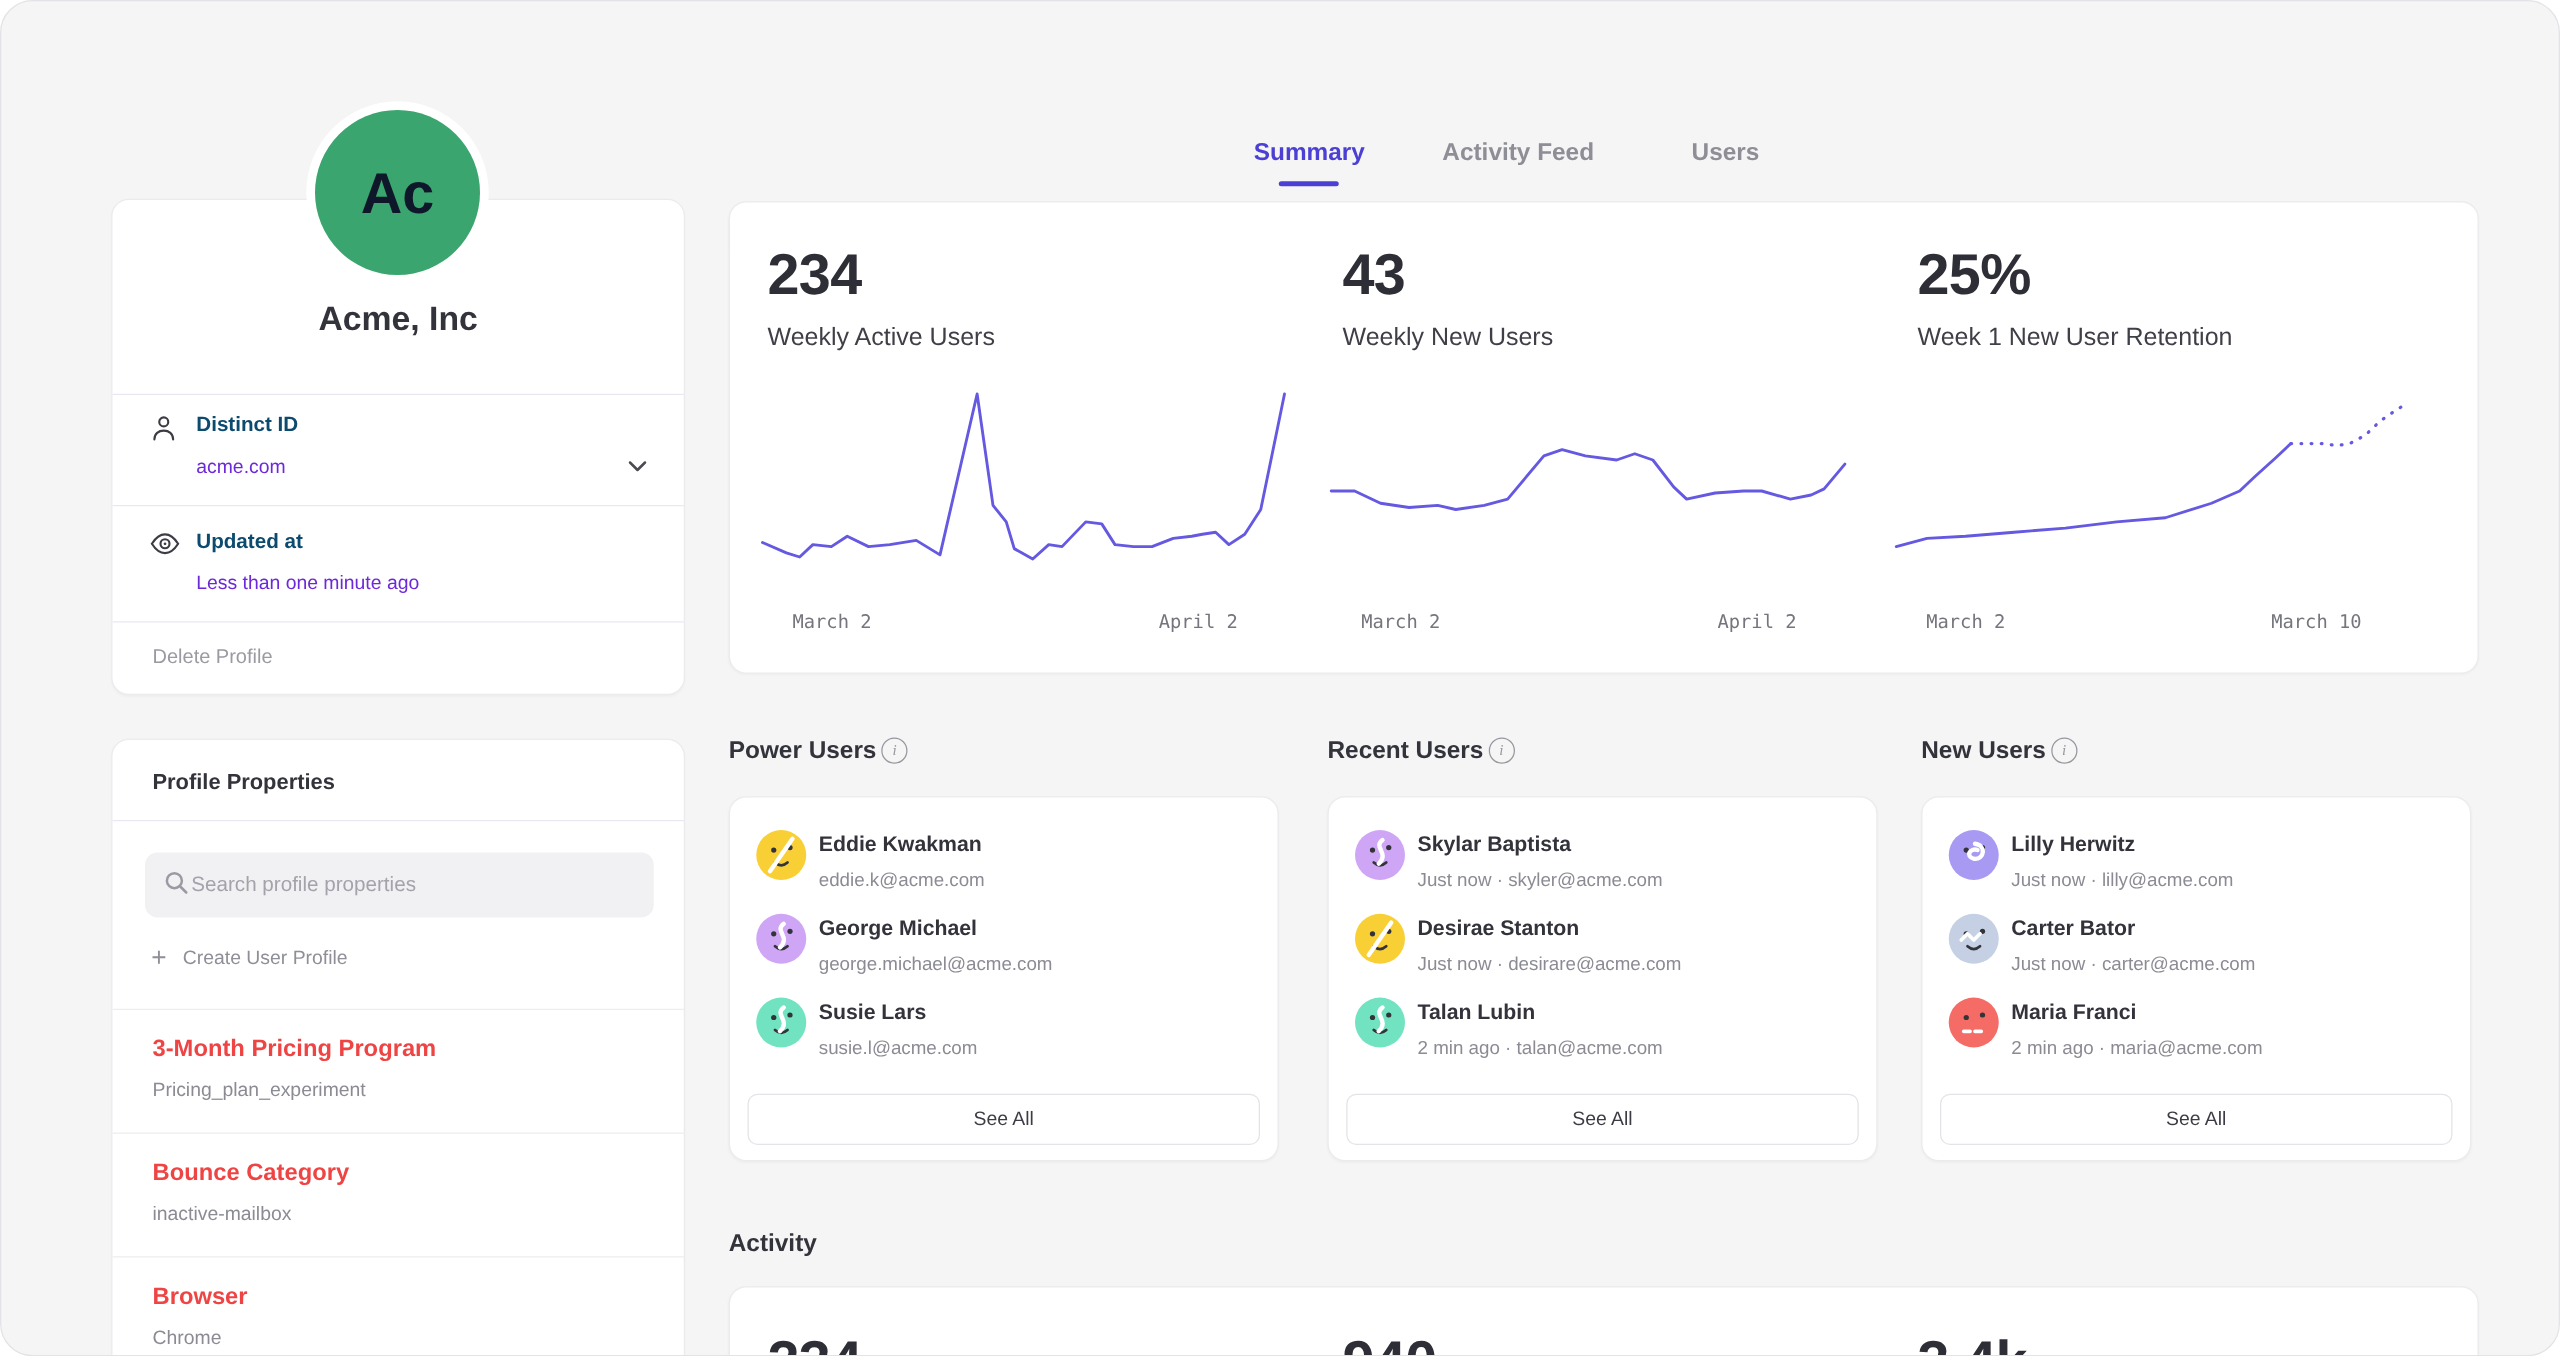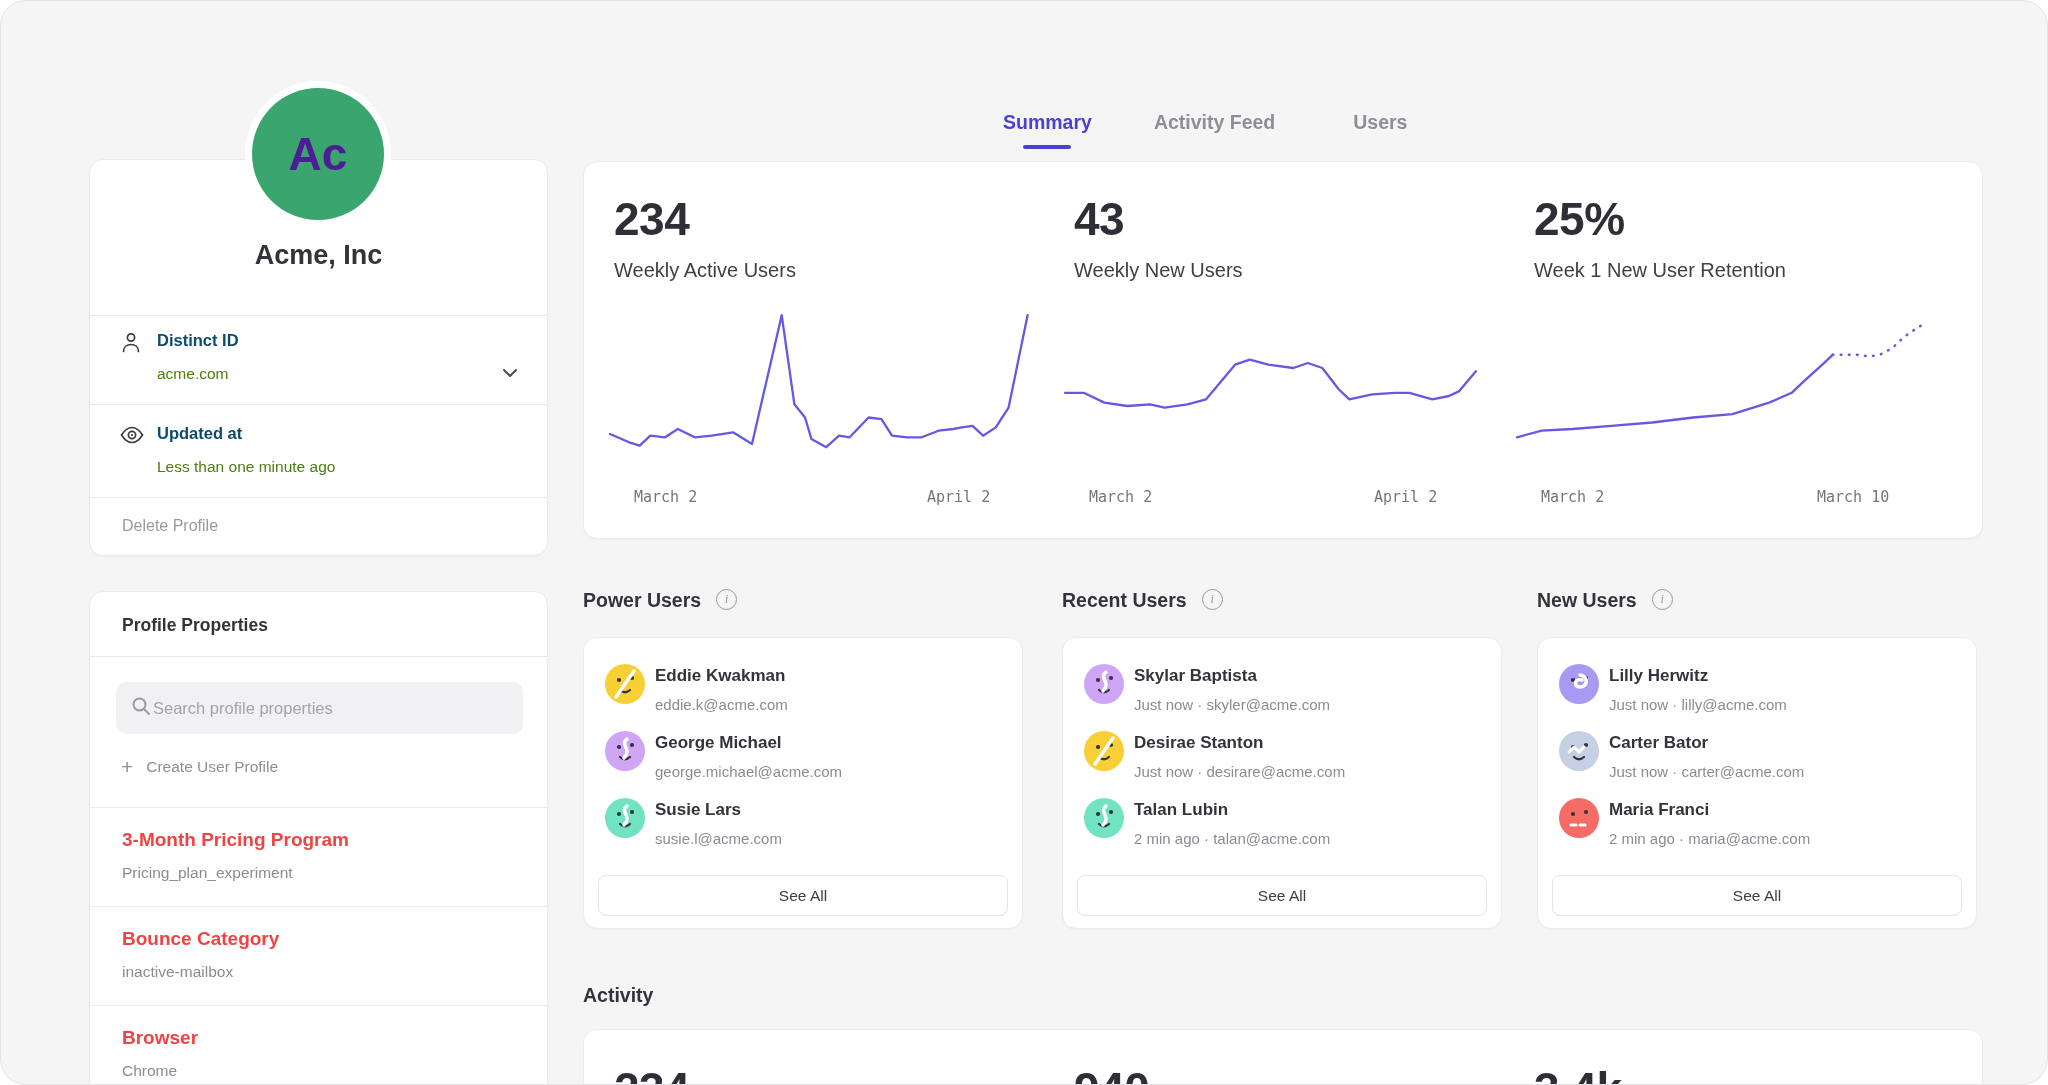--- a/index.html
+++ b/index.html
@@ -6,28 +6,28 @@
   body{width:2048px;height:1085px;position:relative;font-family:"Liberation Sans",sans-serif;
        -webkit-font-smoothing:antialiased;color:#33333b;overflow:hidden;}
   .frame{position:absolute;inset:0;background:#f5f5f6;border:1px solid #e3e3e7;border-radius:26px;
          overflow:hidden;box-sizing:border-box;}
   .card{position:absolute;background:#ffffff;border:1px solid #ebebee;border-radius:14px;
         box-sizing:border-box;box-shadow:0 1px 2px rgba(25,25,35,0.03);}
 
   
   .company-avatar{position:absolute;left:251px;top:87px;width:132px;height:132px;border-radius:50%;
         background:#3aa56e;box-shadow:0 0 0 7px #ffffff;display:grid;place-items:center;
-        color:#4c1d95;font-size:46px;font-weight:700;z-index:5;}
+        color:#0f172a;font-size:46px;font-weight:700;z-index:5;}
   #profile-card{left:88px;top:158px;width:459px;height:397px;}
   .company-name{position:absolute;left:0;right:0;top:80px;text-align:center;font-size:27px;
         font-weight:700;color:#33333b;}
   .hr{position:absolute;left:0;right:0;height:1px;background:#e9e8f1;}
   .f-icon{position:absolute;left:29px;width:24px;height:26px;}
   .f-label{position:absolute;left:67px;font-size:16.5px;font-weight:700;color:#0c4a6e;}
-  .f-value{position:absolute;left:67px;font-size:15.5px;color:#4d7c0f;}
+  .f-value{position:absolute;left:67px;font-size:15.5px;color:#6d28d9;}
   .chev{position:absolute;left:409px;width:22px;height:16px;cursor:pointer;}
   .delete-link{position:absolute;left:32px;top:357px;font-size:16px;color:#9a9aa2;cursor:pointer;}
 
   #props-card{left:88px;top:590px;width:459px;height:640px;}
   .props-title{position:absolute;left:32px;top:23px;font-size:17.5px;font-weight:700;color:#33333b;}
   .search-box{position:absolute;left:26px;top:90px;width:407px;height:52px;background:#f1f1f3;
         border-radius:10px;display:flex;align-items:center;padding:0 15px;box-sizing:border-box;}
   .search-box input{border:none;background:transparent;outline:none;font-size:16.5px;width:100%;
         color:#55555d;font-family:"Liberation Sans",sans-serif;}
   .search-box input::placeholder{color:#a3a3ab;}
@@ -57,21 +57,21 @@
   .chart{position:absolute;top:140px;height:165px;}
   .chart svg{display:block;overflow:visible;}
   .spark{fill:none;stroke-width:2.3px;stroke-linejoin:round;stroke-linecap:round;}
   .spark.dotted{stroke-dasharray:0.6 7.5;stroke-width:2.6px;}
   .xlab{position:absolute;top:186px;font-family:"DejaVu Sans Mono",monospace;font-size:15px;
         color:#75757d;white-space:nowrap;}
 
   
   .user-col{position:absolute;top:588px;width:440px;}
   .col-0{left:582px;} .col-1{left:1061px;} .col-2{left:1492px;margin-left:44px;}
-  .sec-head{display:flex;align-items:flex-start;gap:15px;font-size:19.5px;font-weight:700;color:#33333b;}
+  .sec-head{display:flex;align-items:center;gap:4px;font-size:19.5px;font-weight:700;color:#33333b;}
   .info-icon{width:19px;height:19px;border:1.5px solid #97979f;border-radius:50%;display:grid;
         place-items:center;font-size:12px;font-weight:400;color:#97979f;cursor:pointer;
         font-family:"Liberation Serif",serif;font-style:italic;}
   .ucard{position:relative;margin-top:25px;height:292px;background:#fff;border:1px solid #ebebee;
         border-radius:14px;box-sizing:border-box;box-shadow:0 1px 2px rgba(25,25,35,0.03);}
   .urow{position:absolute;left:21px;right:16px;cursor:pointer;}
   .uavatar{position:absolute;left:0;top:-2px;width:40px;height:40px;border-radius:50%;}
   .uname{position:absolute;left:50px;top:0;font-size:17px;font-weight:700;color:#33333b;white-space:nowrap;}
   .udetail{position:absolute;left:50px;top:30px;font-size:15px;color:#8b8b94;white-space:nowrap;}
   .see-all{position:absolute;left:14px;right:14px;top:237px;height:41px;background:#fff;

